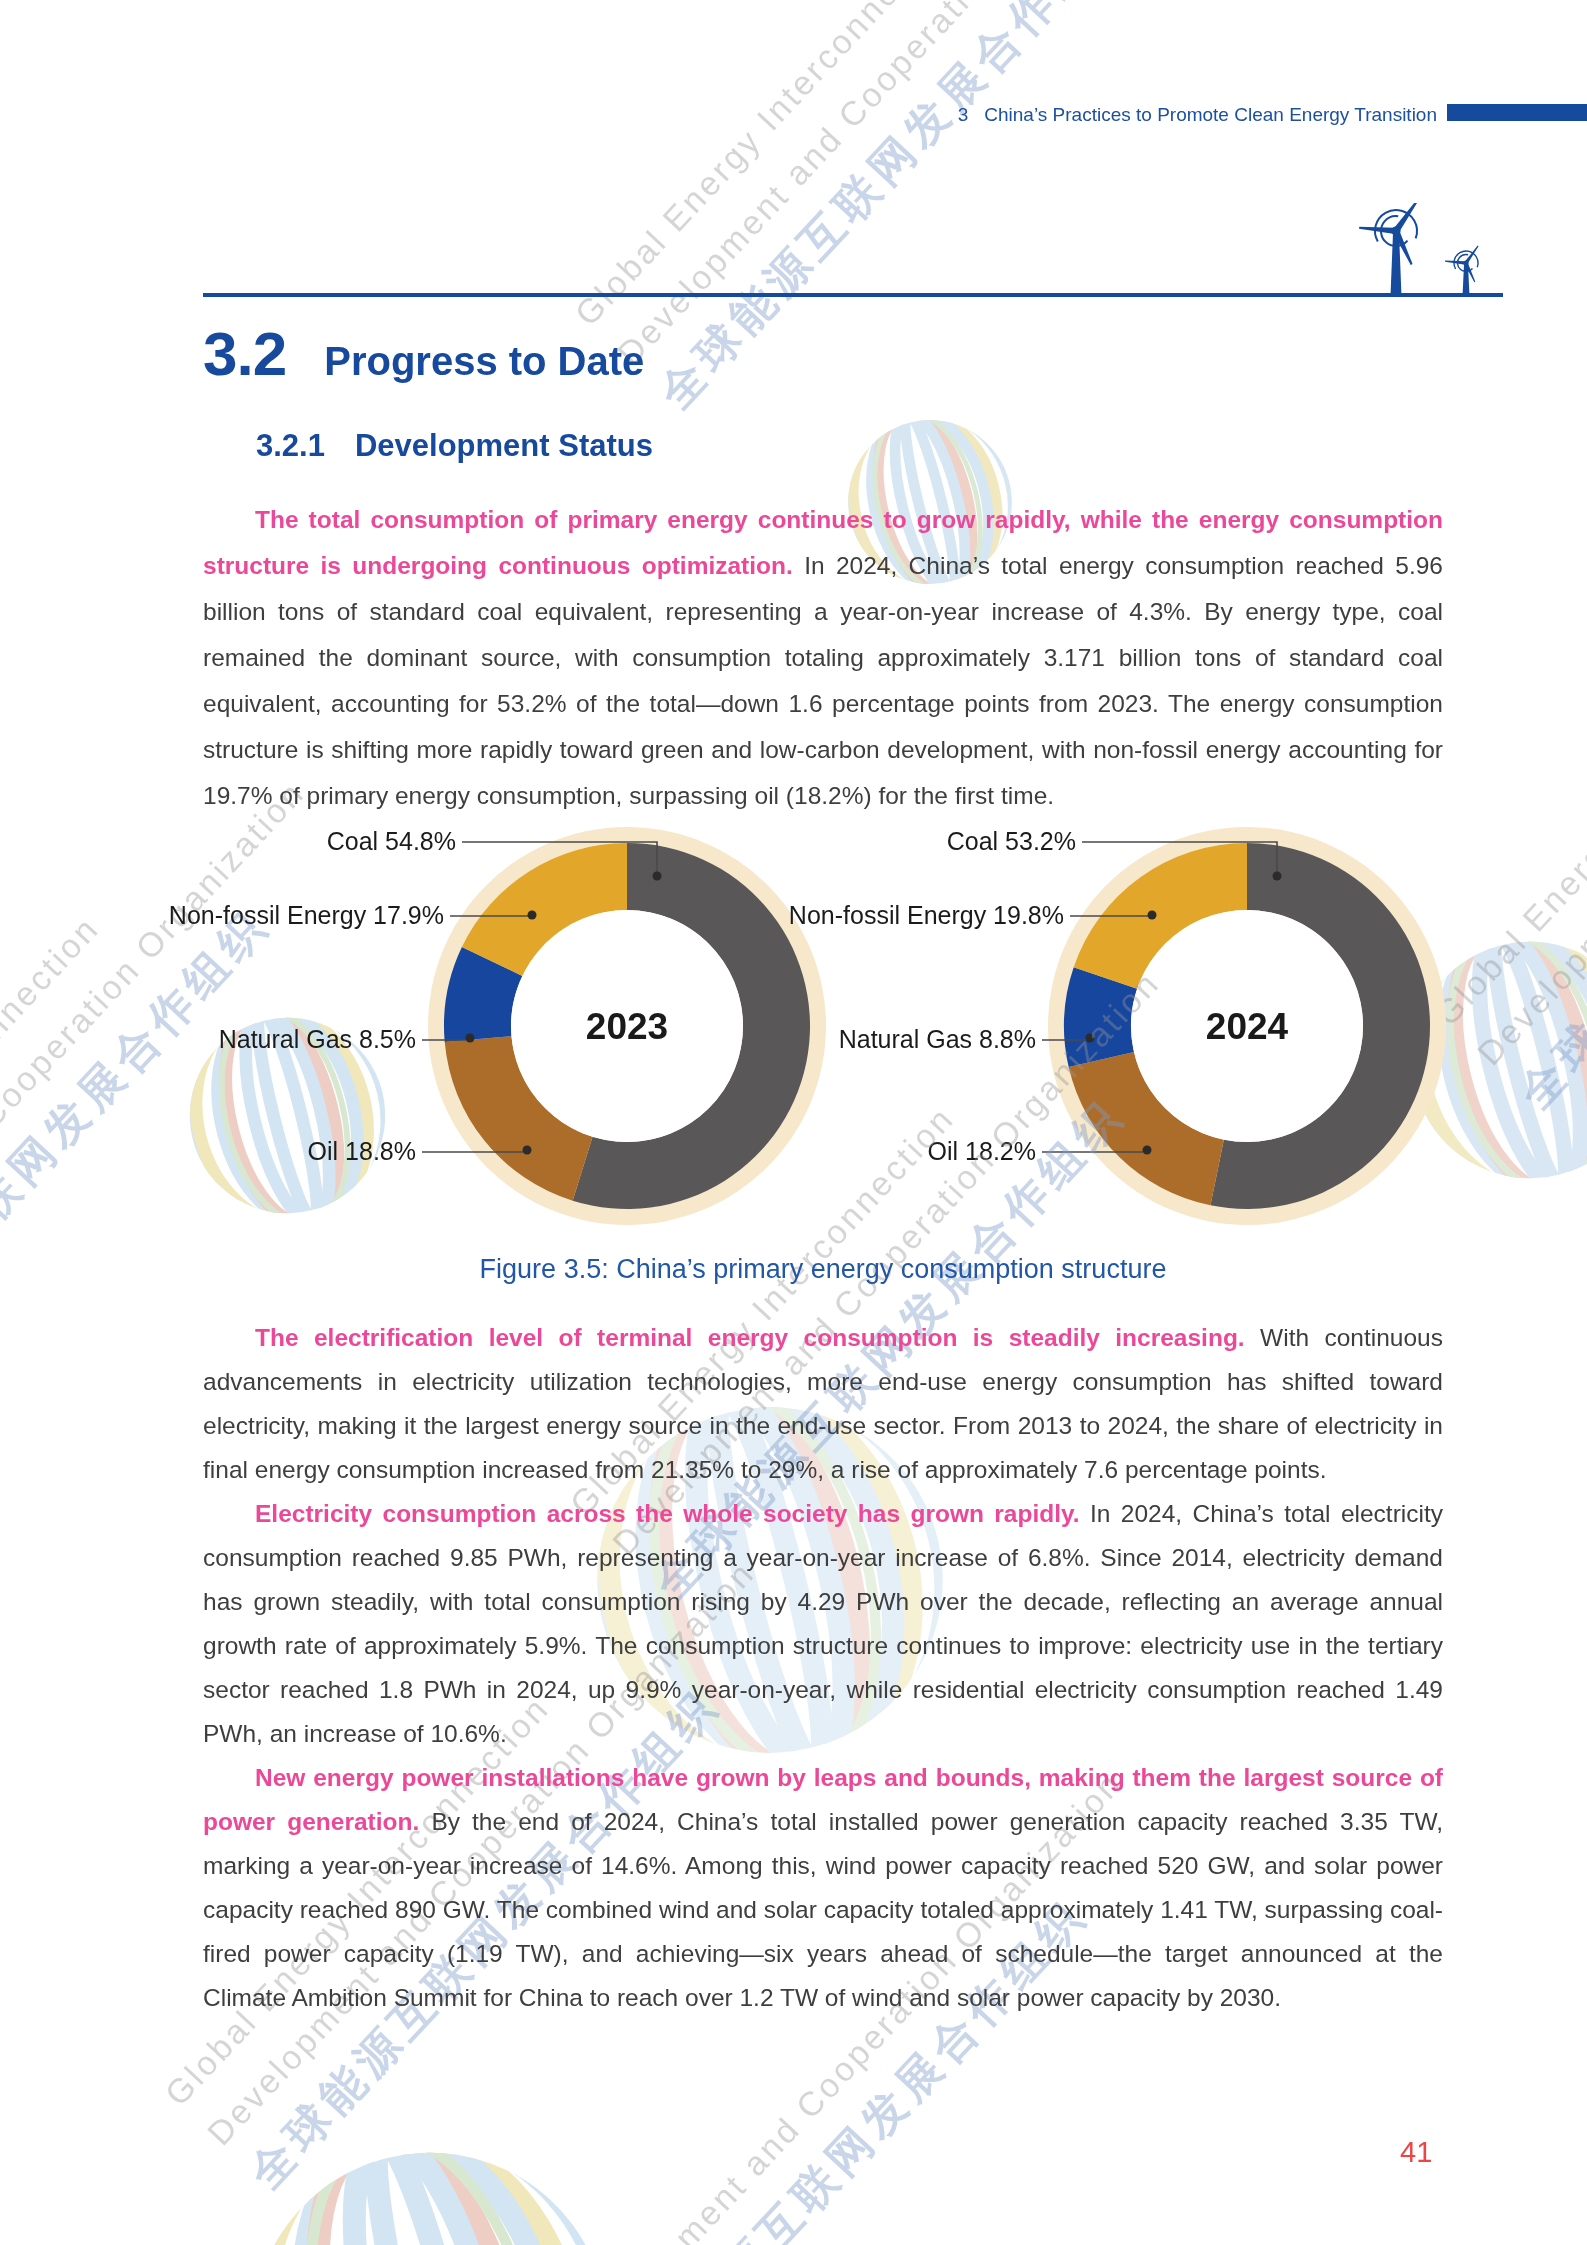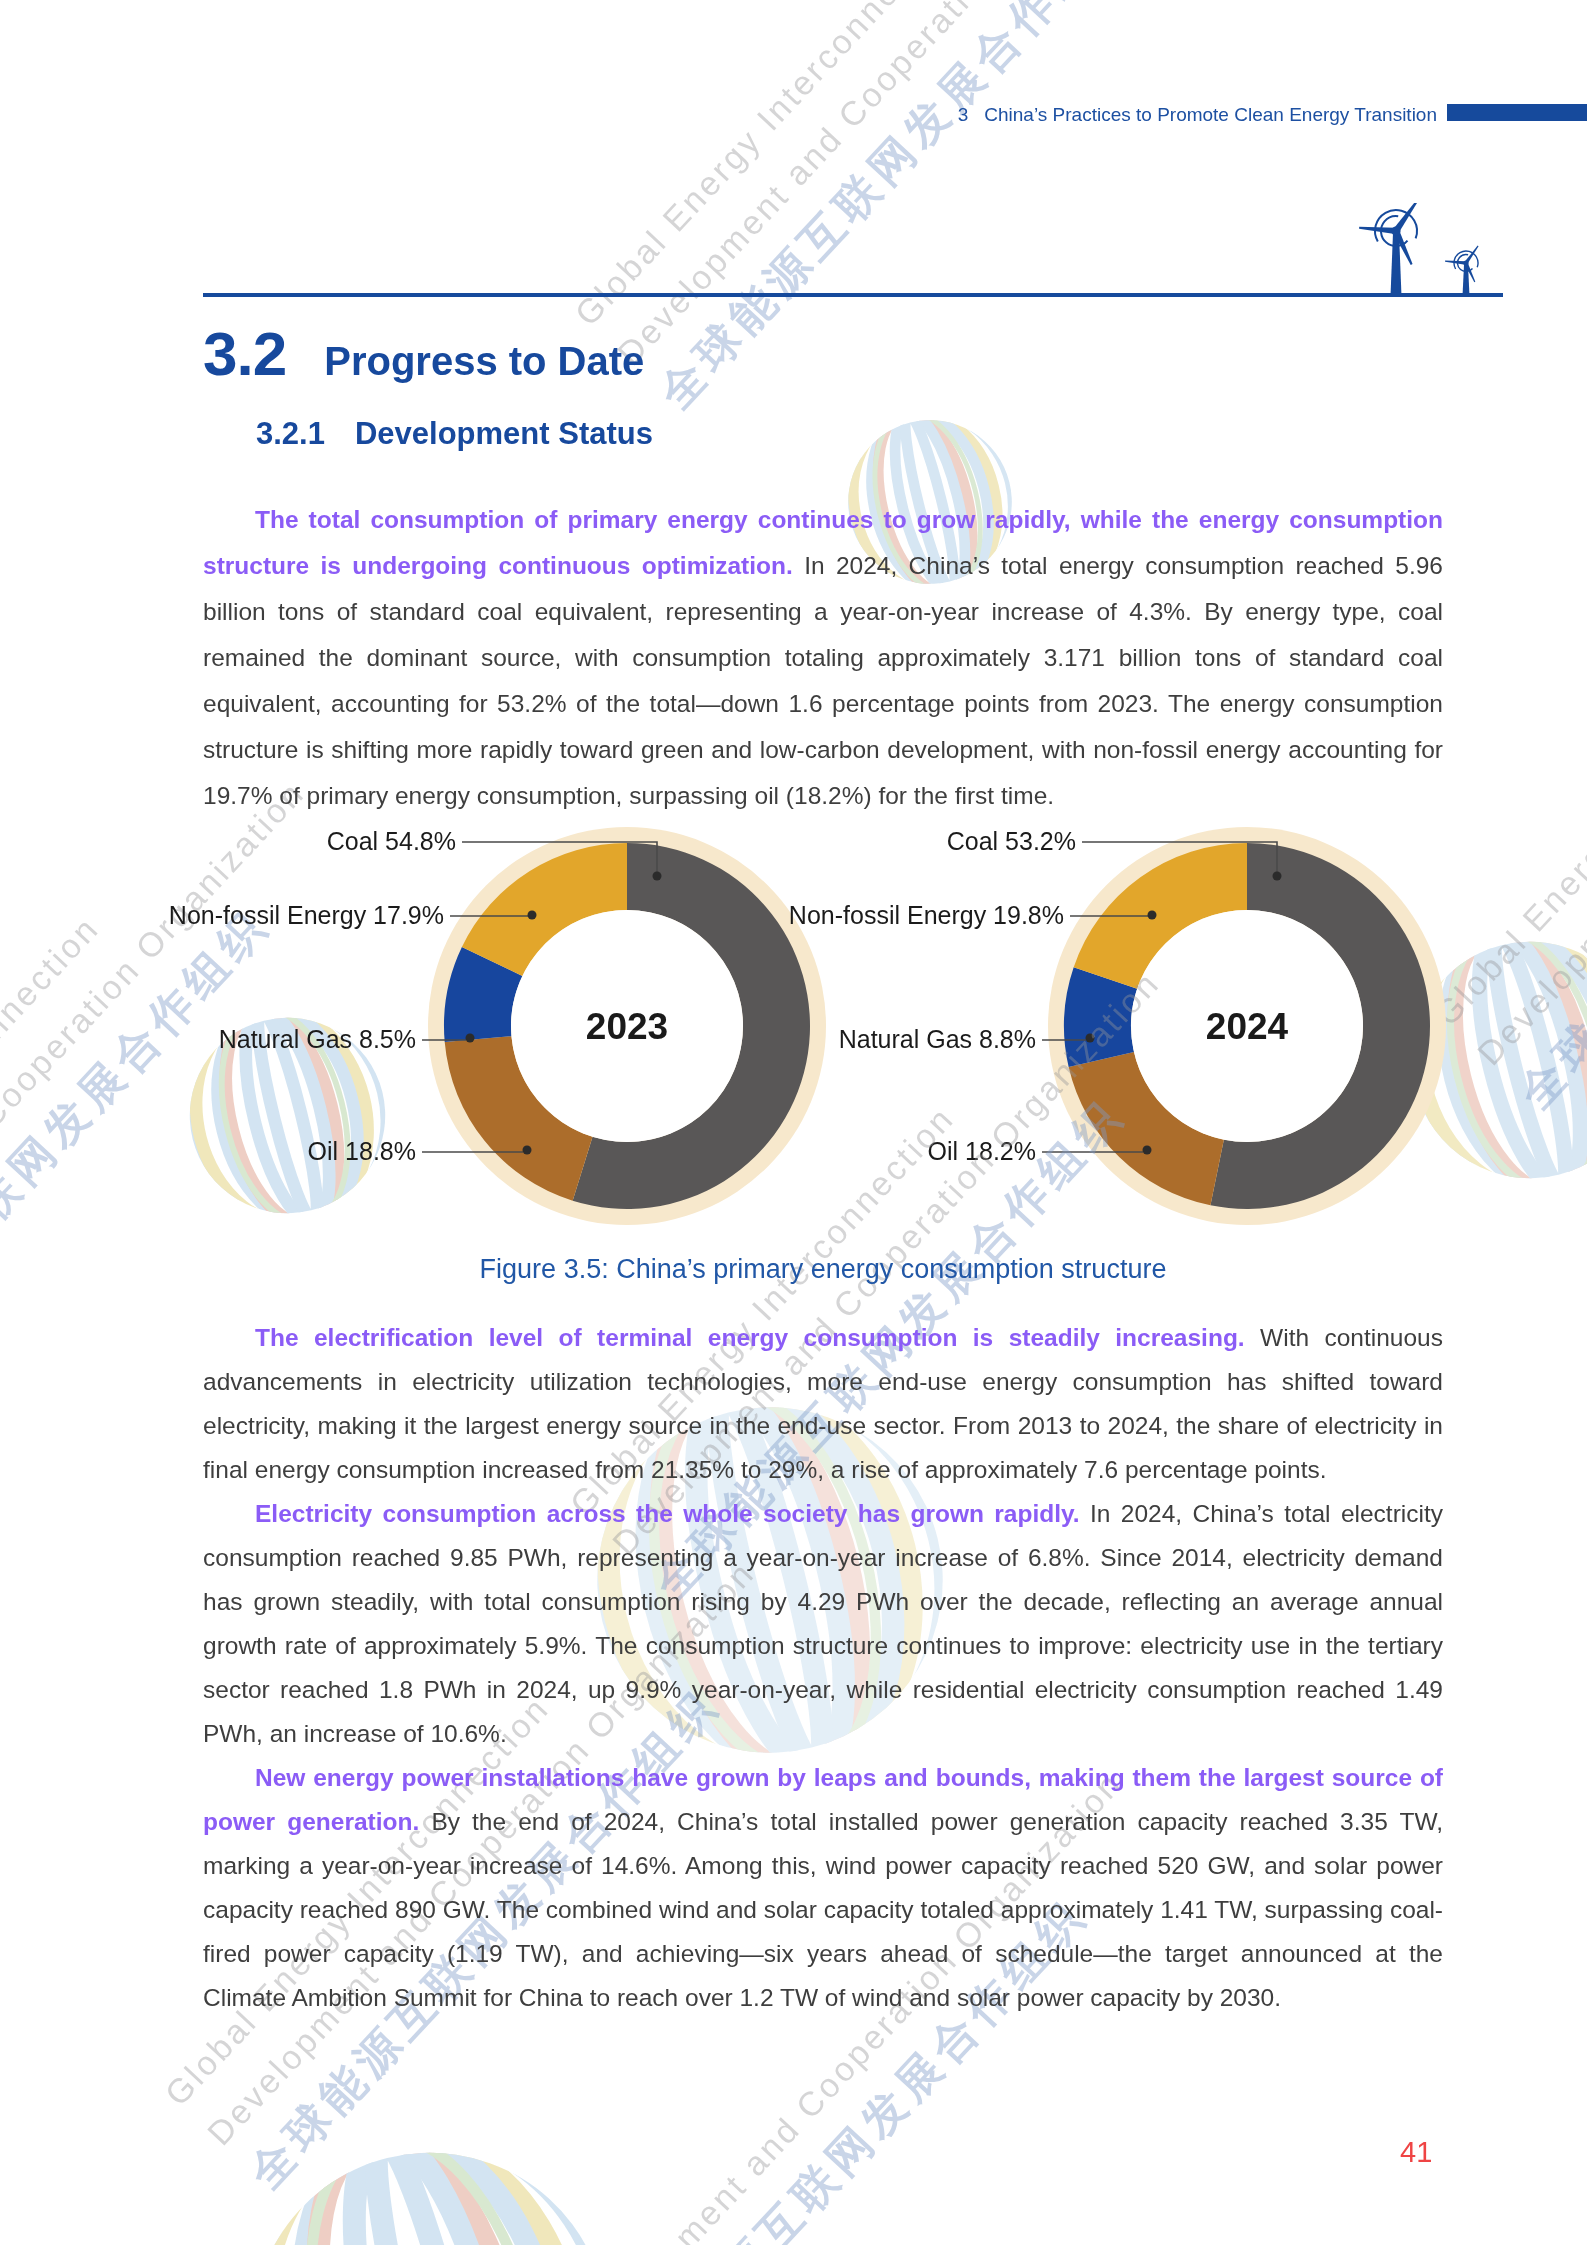--- a/index.html
+++ b/index.html
@@ -16,28 +16,28 @@
   
   .hdr{position:absolute;top:104px;right:150px;z-index:5;font-size:19px;color:#1d50a2;white-space:nowrap;}
   .hdr .no{margin-right:16px;}
   .hdr-bar{position:absolute;top:104px;left:1447px;width:140px;height:17px;background:#164a9c;z-index:5;}
   .turbines{position:absolute;left:1338px;top:203px;width:172px;height:93px;z-index:5;}
   .rule{position:absolute;left:203px;top:293px;width:1300px;height:4px;background:#164a9c;z-index:5;}
   
   .sec{position:absolute;left:203px;top:318px;z-index:5;color:#17499d;white-space:nowrap;}
   .sec .num{font-size:62px;font-weight:bold;letter-spacing:-1px;text-align:right;}
   .sec .ttl{font-size:40px;font-weight:bold;margin-left:38px;}
-  .subsec{position:absolute;left:256px;top:416px;z-index:5;color:#17499d;white-space:nowrap;font-weight:bold;font-size:31px;}
+  .subsec{position:absolute;left:256px;top:428px;z-index:5;color:#17499d;white-space:nowrap;font-weight:bold;font-size:31px;}
   .subsec .num{margin-right:30px;}
   
   .bodyblock{position:absolute;left:203px;width:1240px;z-index:5;
     font-size:24.5px;color:#3e3e3e;text-align:justify;}
   .bodyblock p{margin:0;text-indent:52px;line-height:46px;}
   .block-lower p{line-height:44px;}
-  .lead{color:#8b5cf6;font-weight:bold;}
+  .lead{color:#ec4899;font-weight:bold;}
   .caption{position:absolute;left:203px;top:1254px;width:1240px;text-align:center;z-index:5;
     color:#2157a6;font-size:27px;}
   
   .chart{position:absolute;top:808px;width:690px;height:445px;z-index:2;}
   #chart-left{left:160px;}
   #chart-right{left:780px;}
   .chart svg{width:100%;height:100%;}
   .callout text{font-size:25px;fill:#1b1b1b;}
   .callout polyline{fill:none;stroke:#4a4a4a;stroke-width:1.6px;}
   .callout circle{fill:#2b2b2b;}

